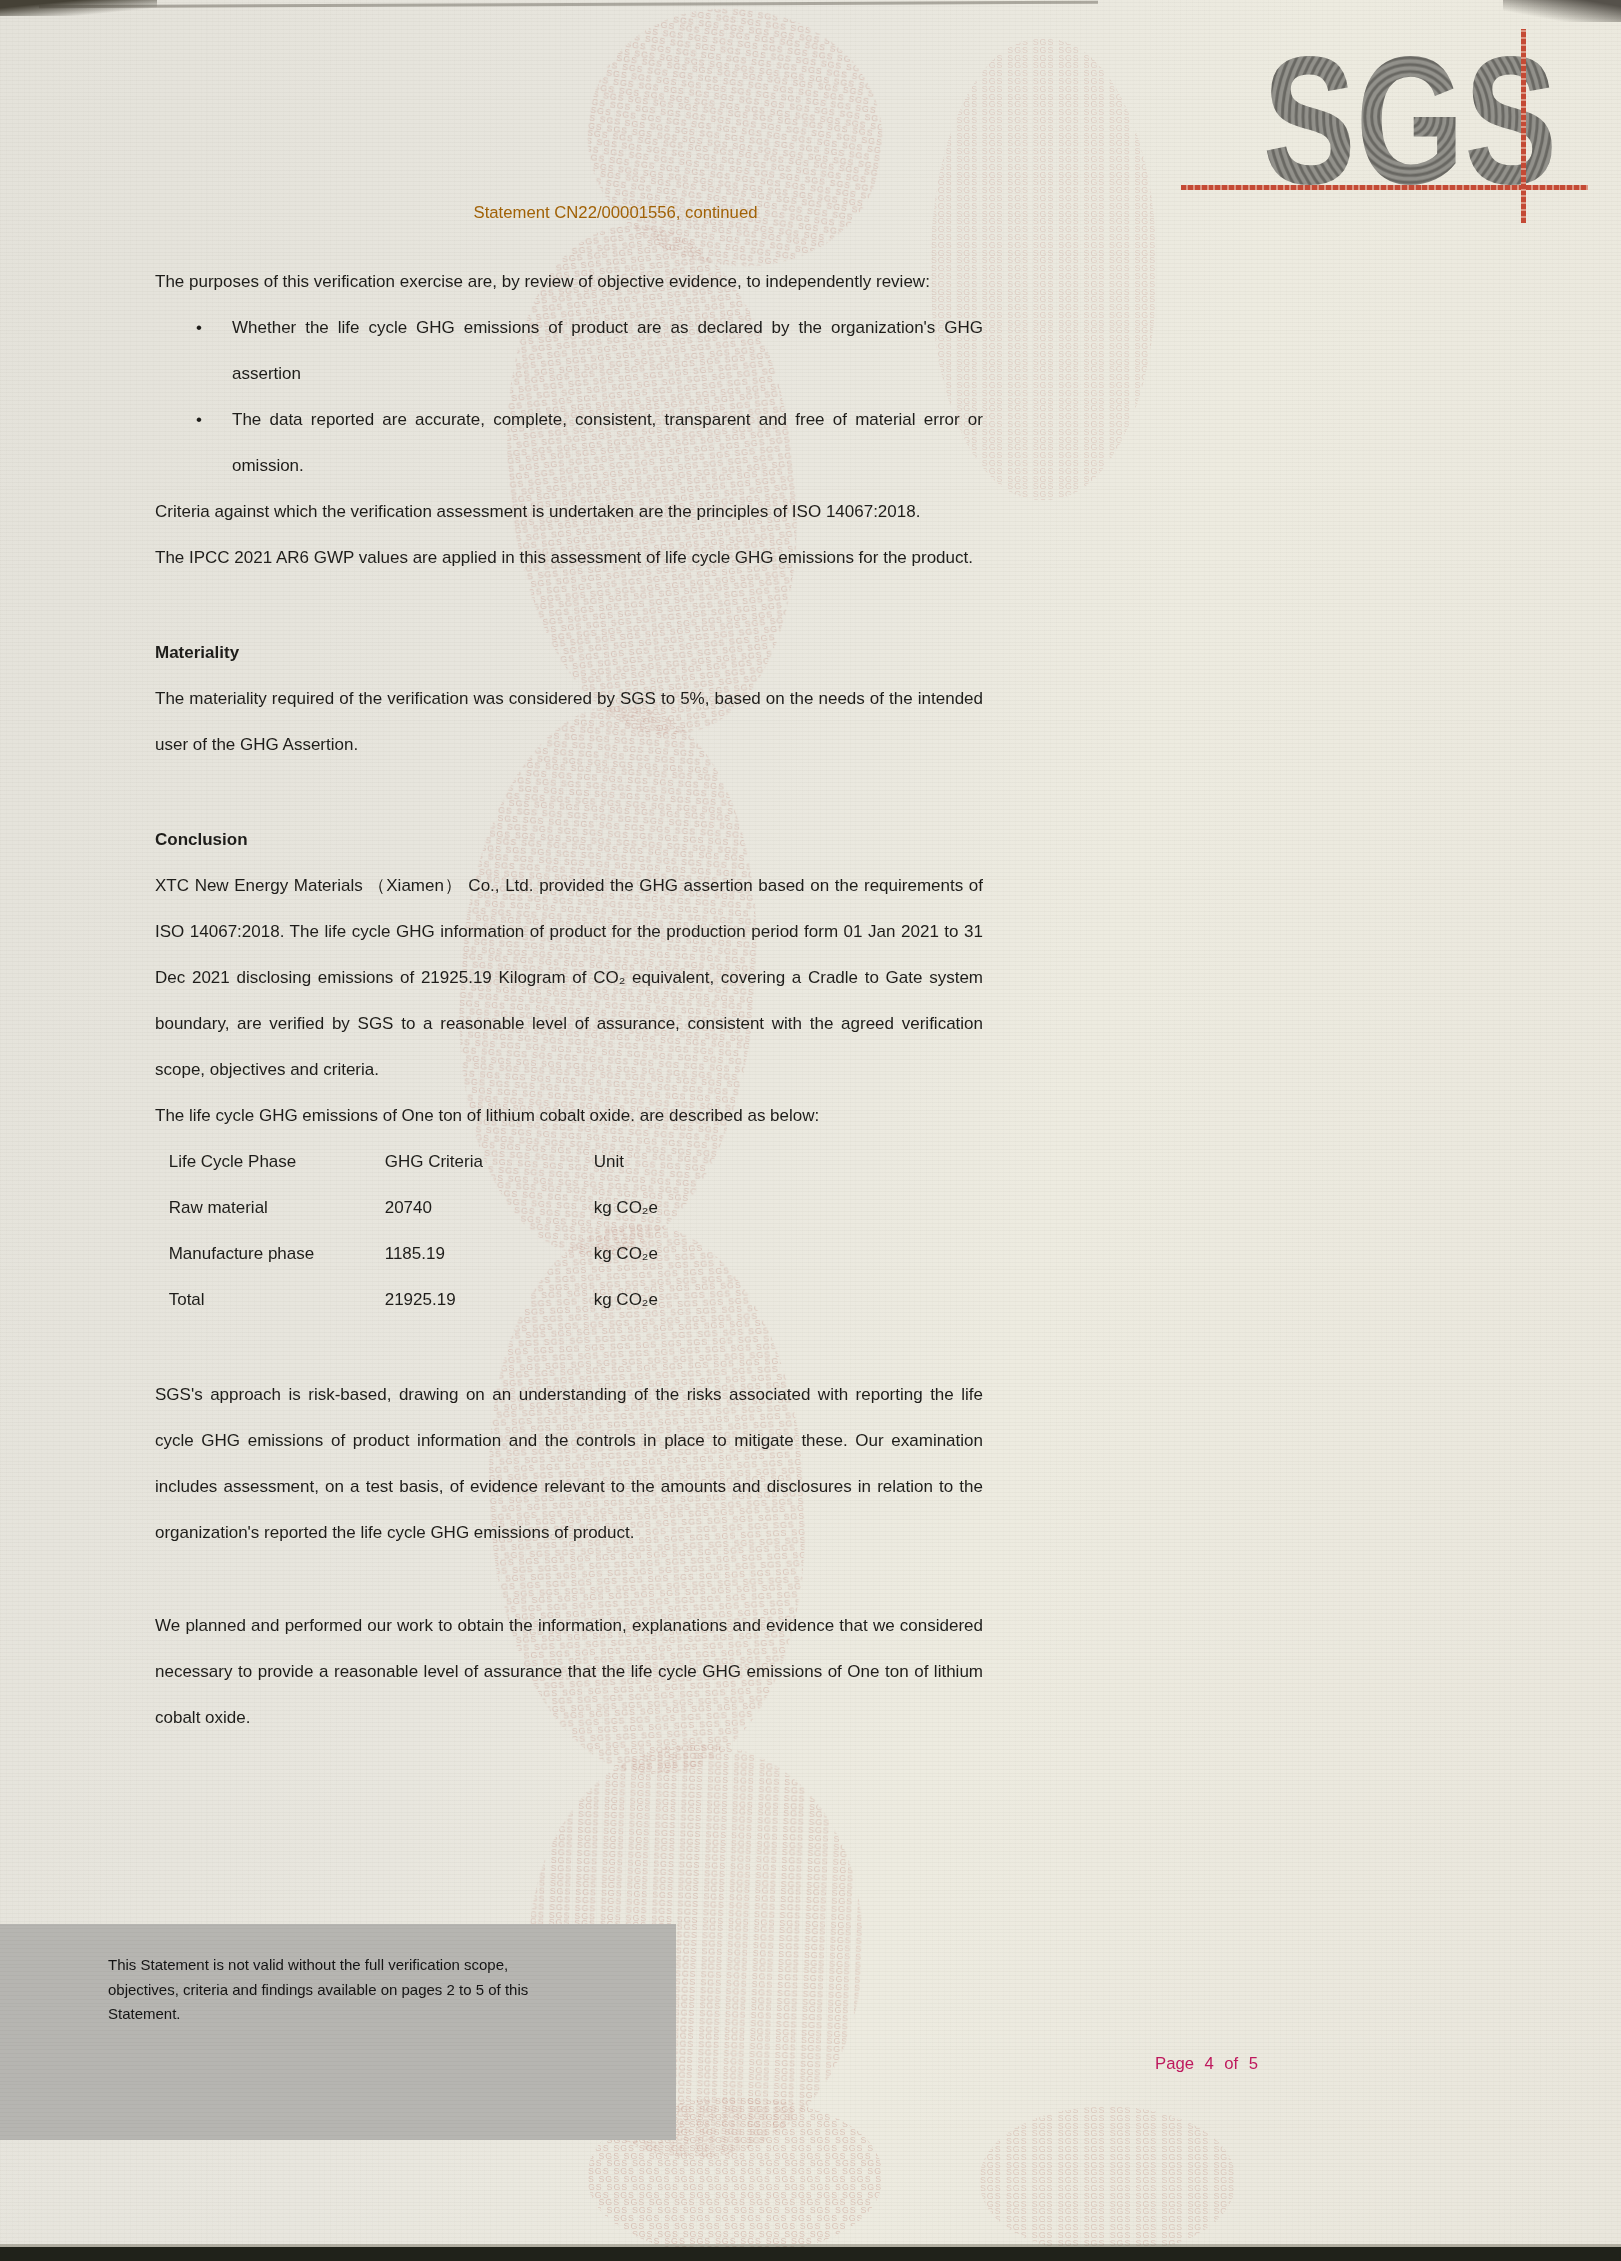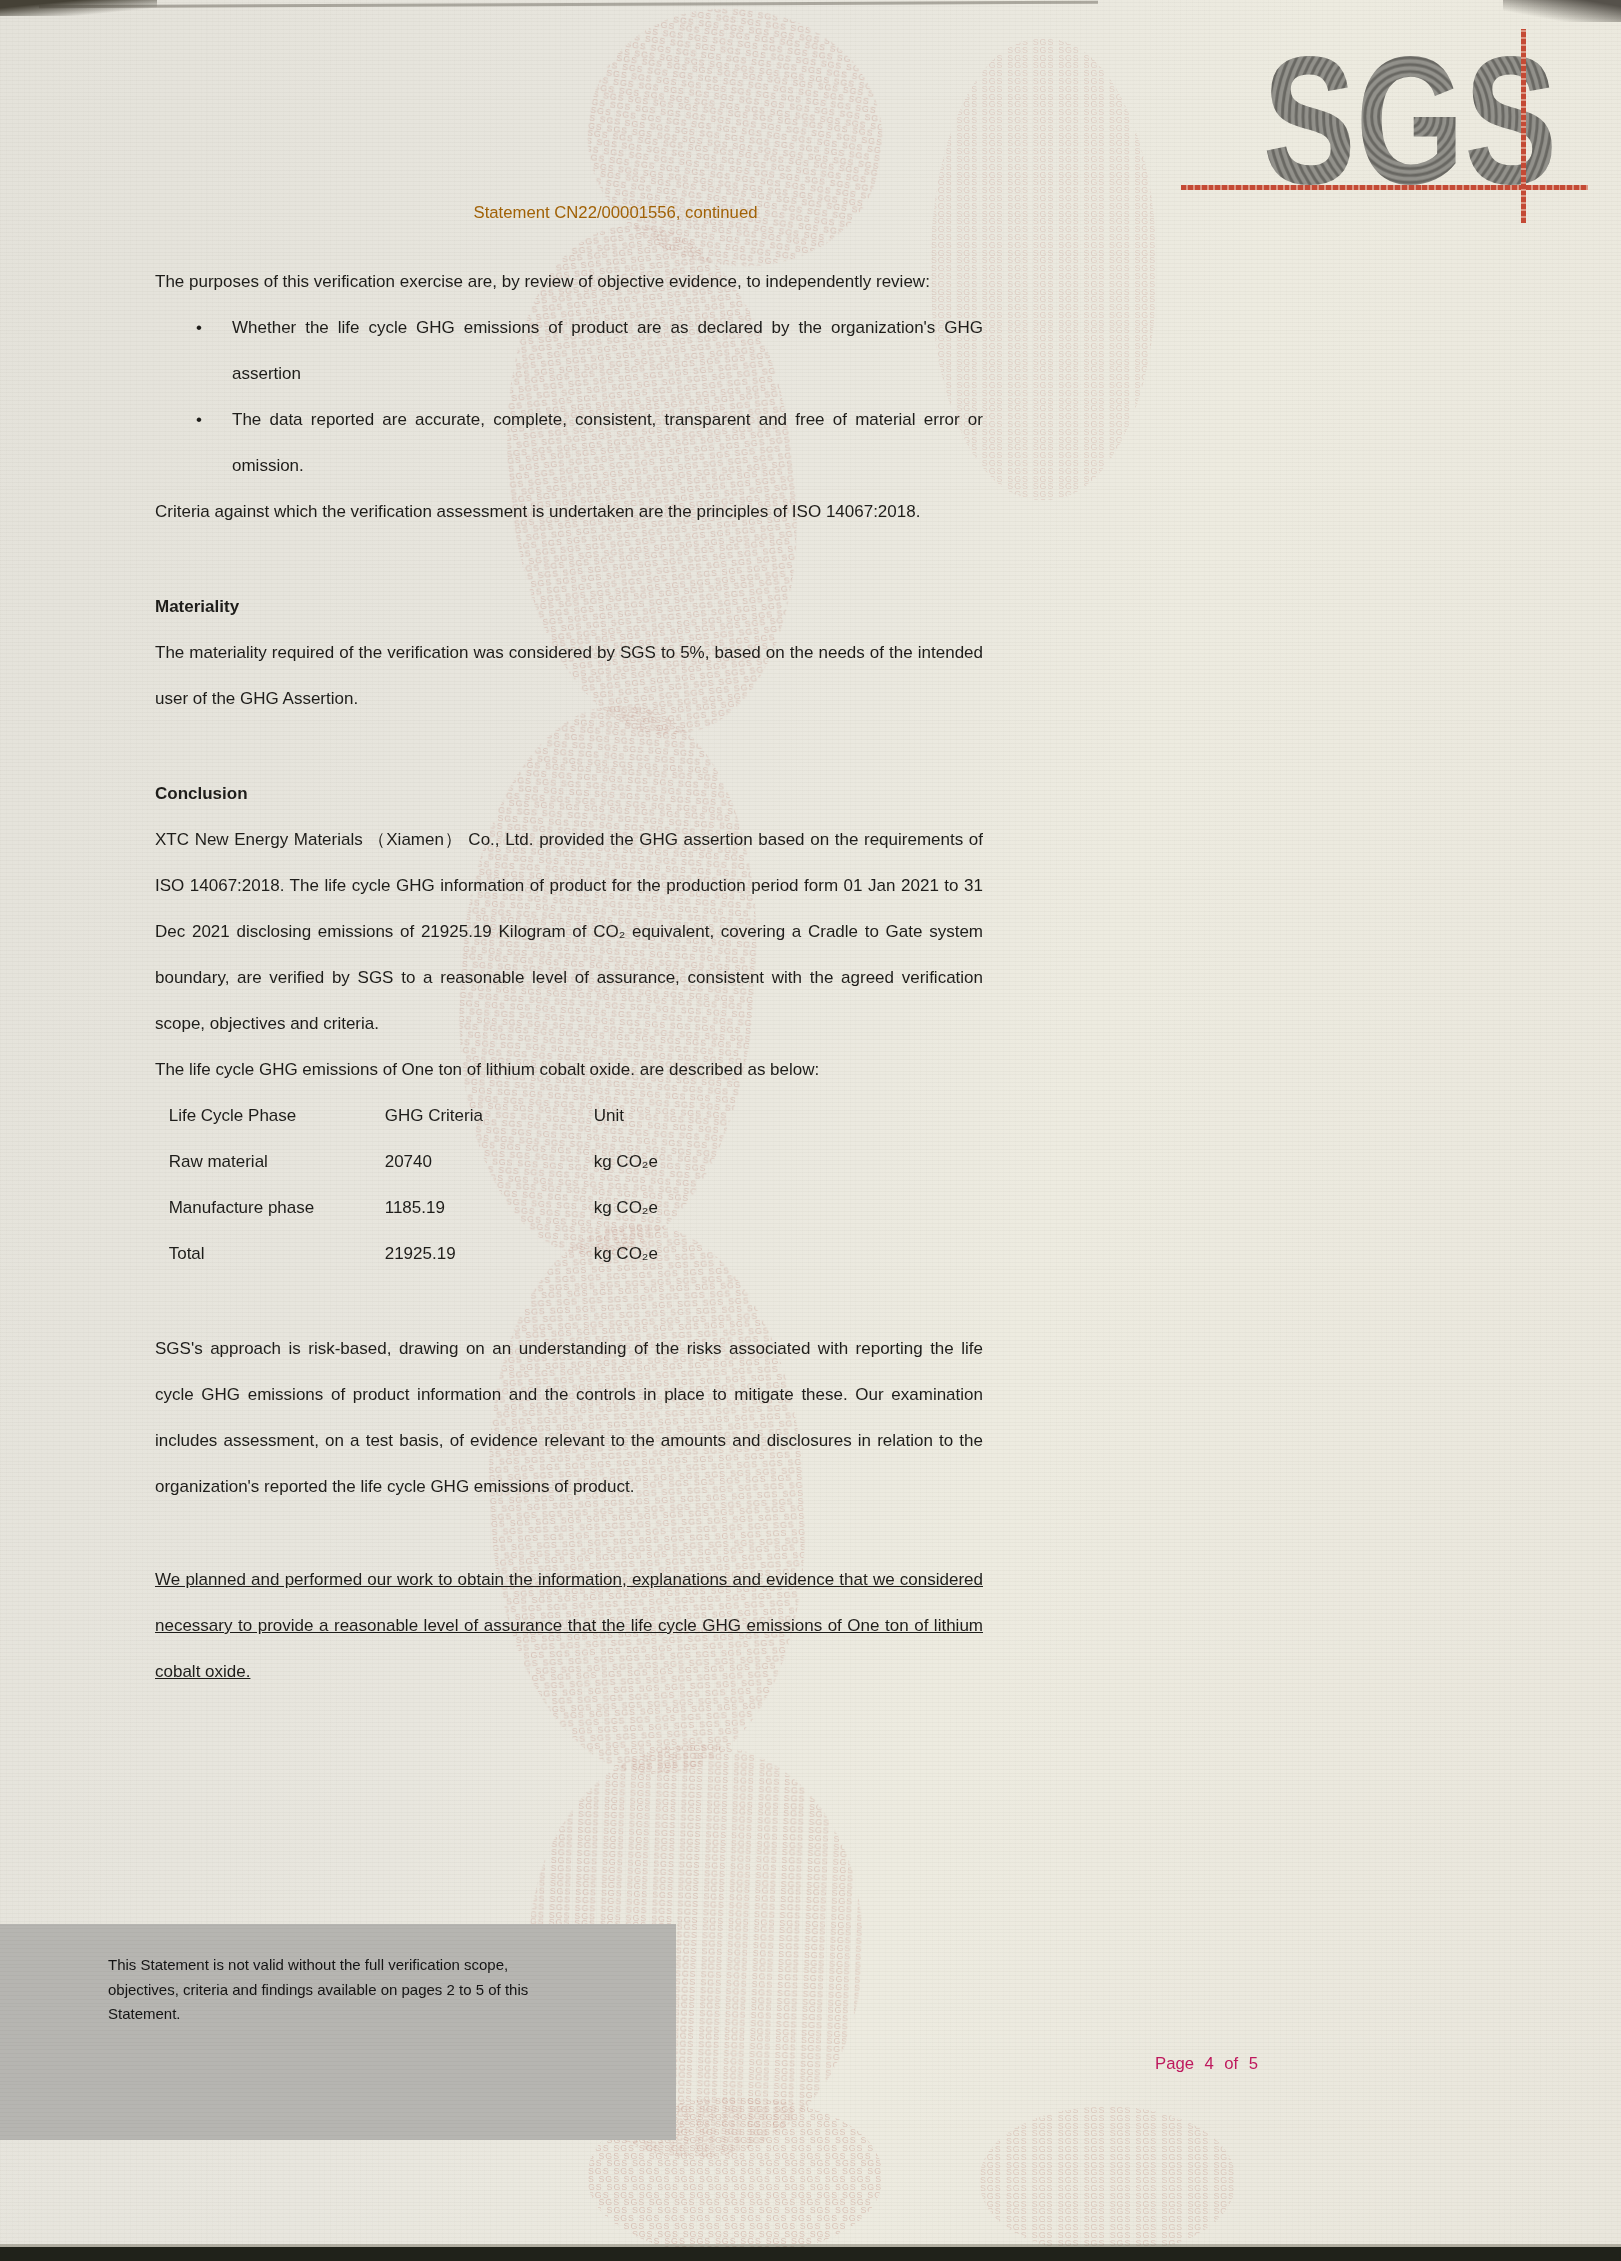--- a/index.html
+++ b/index.html
@@ -185,20 +185,21 @@
       <span class="bullet-mark">•</span>
       <span>Whether the life cycle GHG emissions of product are as declared by the organization's GHG assertion</span>
     </div>
     <div class="bullet-item">
       <span class="bullet-mark">•</span>
       <span>The data reported are accurate, complete, consistent, transparent and free of material error or omission.</span>
     </div>
   </div>
 
   <p>Criteria against which the verification assessment is undertaken are the principles of ISO 14067:2018.</p>
+  <p>The IPCC 2021 AR6 GWP values are applied in this assessment of life cycle GHG emissions for the product.</p>
 
   <h2>Materiality</h2>
   <p>The materiality required of the verification was considered by SGS to 5%, based on the needs of the intended user of the GHG Assertion.</p>
 
   <h2>Conclusion</h2>
   <p>XTC New Energy Materials （Xiamen） Co., Ltd. provided the GHG assertion based on the requirements of ISO 14067:2018. The life cycle GHG information of product for the production period form 01 Jan 2021 to 31 Dec 2021 disclosing emissions of 21925.19 Kilogram of CO₂ equivalent, covering a Cradle to Gate system boundary, are verified by SGS to a reasonable level of assurance, consistent with the agreed verification scope, objectives and criteria.</p>
   <p>The life cycle GHG emissions of One ton of lithium cobalt oxide. are described as below:</p>
 
   <div class="emissions-table">
     <div class="cell">Life Cycle Phase</div>
@@ -213,21 +214,21 @@
     <div class="cell">1185.19</div>
     <div class="cell">kg CO₂e</div>
 
     <div class="cell">Total</div>
     <div class="cell">21925.19</div>
     <div class="cell">kg CO₂e</div>
   </div>
 
   <p style="margin-top:49px;">SGS's approach is risk-based, drawing on an understanding of the risks associated with reporting the life cycle GHG emissions of product information and the controls in place to mitigate these. Our examination includes assessment, on a test basis, of evidence relevant to the amounts and disclosures in relation to the organization's reported the life cycle GHG emissions of product.</p>
 
-  <p style="margin-top:47px;text-decoration:underline;">We planned and performed our work to obtain the information, explanations and evidence that we considered necessary to provide a reasonable level of assurance that the life cycle GHG emissions of One ton of lithium cobalt oxide.</p>
+  <p style="margin-top:47px;">We planned and performed our work to obtain the information, explanations and evidence that we considered necessary to provide a reasonable level of assurance that the life cycle GHG emissions of One ton of lithium cobalt oxide.</p>
 
 </div>
 
 <div class="footer-box">
   <div class="footer-note">
     <div>This Statement is not valid without the full verification scope,</div>
     <div>objectives, criteria and findings available on pages 2 to 5 of this</div>
     <div>Statement.</div>
   </div>
 </div>

